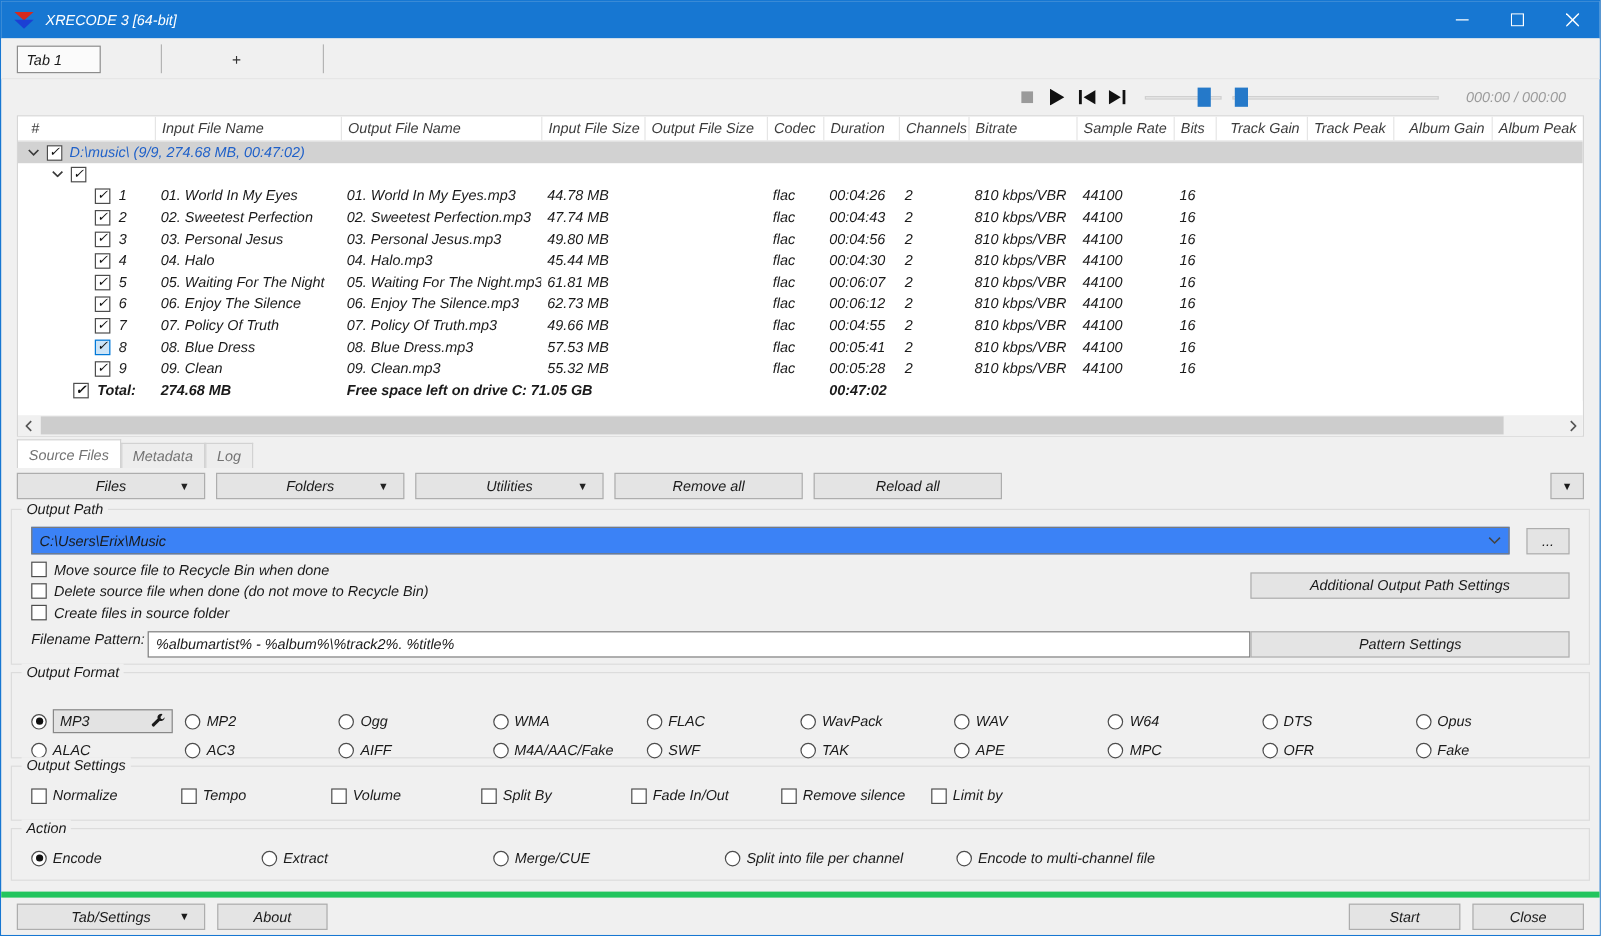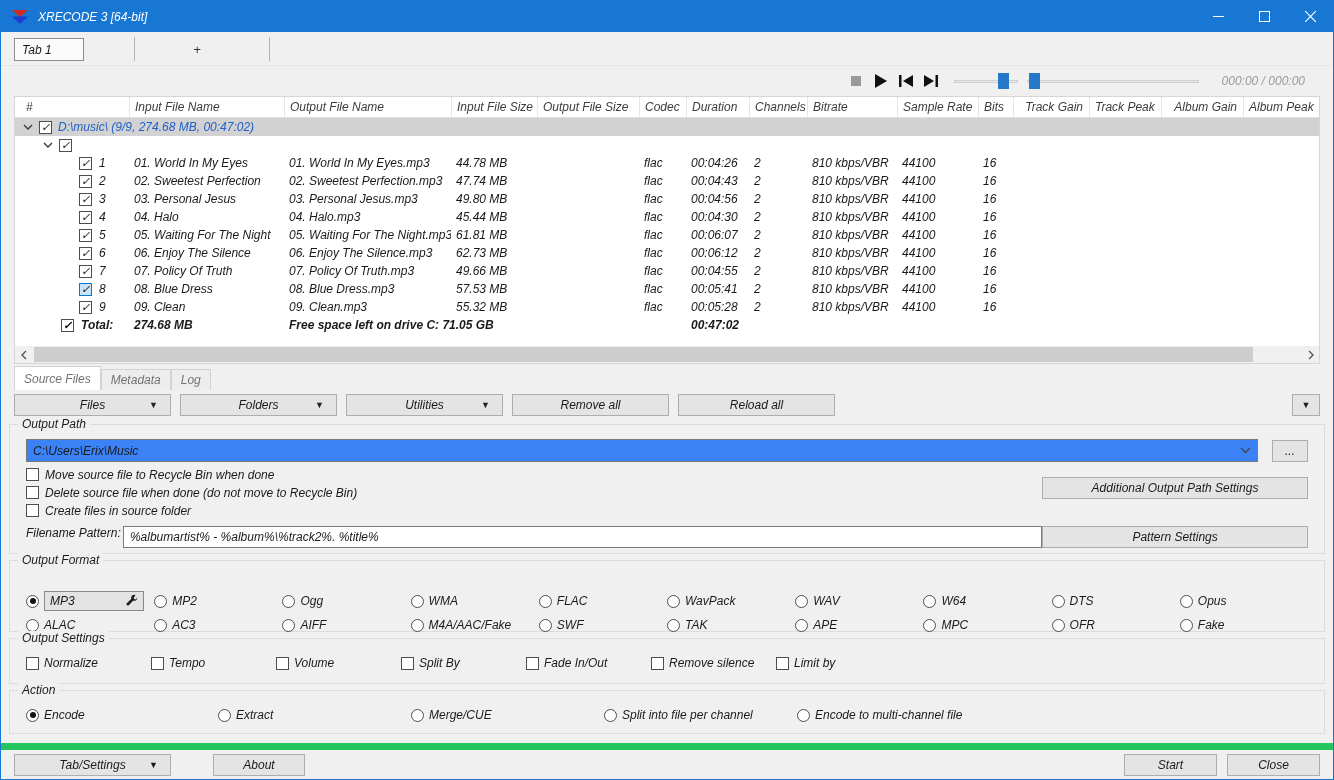--- a/index.html
+++ b/index.html
@@ -91,24 +91,24 @@
   
   .radio { width:13px; height:13px; border:1px solid #4d4d4d; border-radius:50%; background:#fff; display:inline-flex; align-items:center; justify-content:center; flex:0 0 auto; }
   .radio.sel::after { content:""; width:6px; height:6px; border-radius:50%; background:#111; }
   .opt { display:flex; align-items:center; gap:5px; height:20px; white-space:nowrap; }
   .fmtgrid { display:grid; grid-template-columns:repeat(10,1fr); row-gap:4px;margin-top:16px; }
   .mp3box { display:flex; align-items:center; justify-content:space-between; width:100px; height:20px; border:1px solid #888; background:#e3e3e3; padding:0 5px; }
   .actgrid { display:grid; grid-template-columns:192px 193px 193px 193px auto; }
   .setgrid { display:grid; grid-template-columns:repeat(7,125px); }
 
   
-  .footer { margin-top:auto; border-top:7px solid #22c55e; height:36px; display:flex; align-items:center; padding:12px 13px; gap:10px; flex:0 0 auto; background:#f0f0f0; }
+  .footer { margin-top:auto; border-top:5px solid #22c55e; height:36px; display:flex; align-items:center; padding:12px 13px; gap:10px; flex:0 0 auto; background:#f0f0f0; }
   .fbtn { width:157px; position:relative; }
   .fbtn .dd { position:absolute; right:12px; top:5px; font-size:9px; }
-  .aboutbtn { width:92px;margin-left:32px; }
+  .aboutbtn { width:92px; }
   .startbtn,.closebtn { width:93px; }
   .startbtn { margin-left:auto; }
 </style>
 </head>
 <body>
 
 <div id="window">
 
   <div class="titlebar">
     <svg class="logo" viewBox="0 0 20 20">

